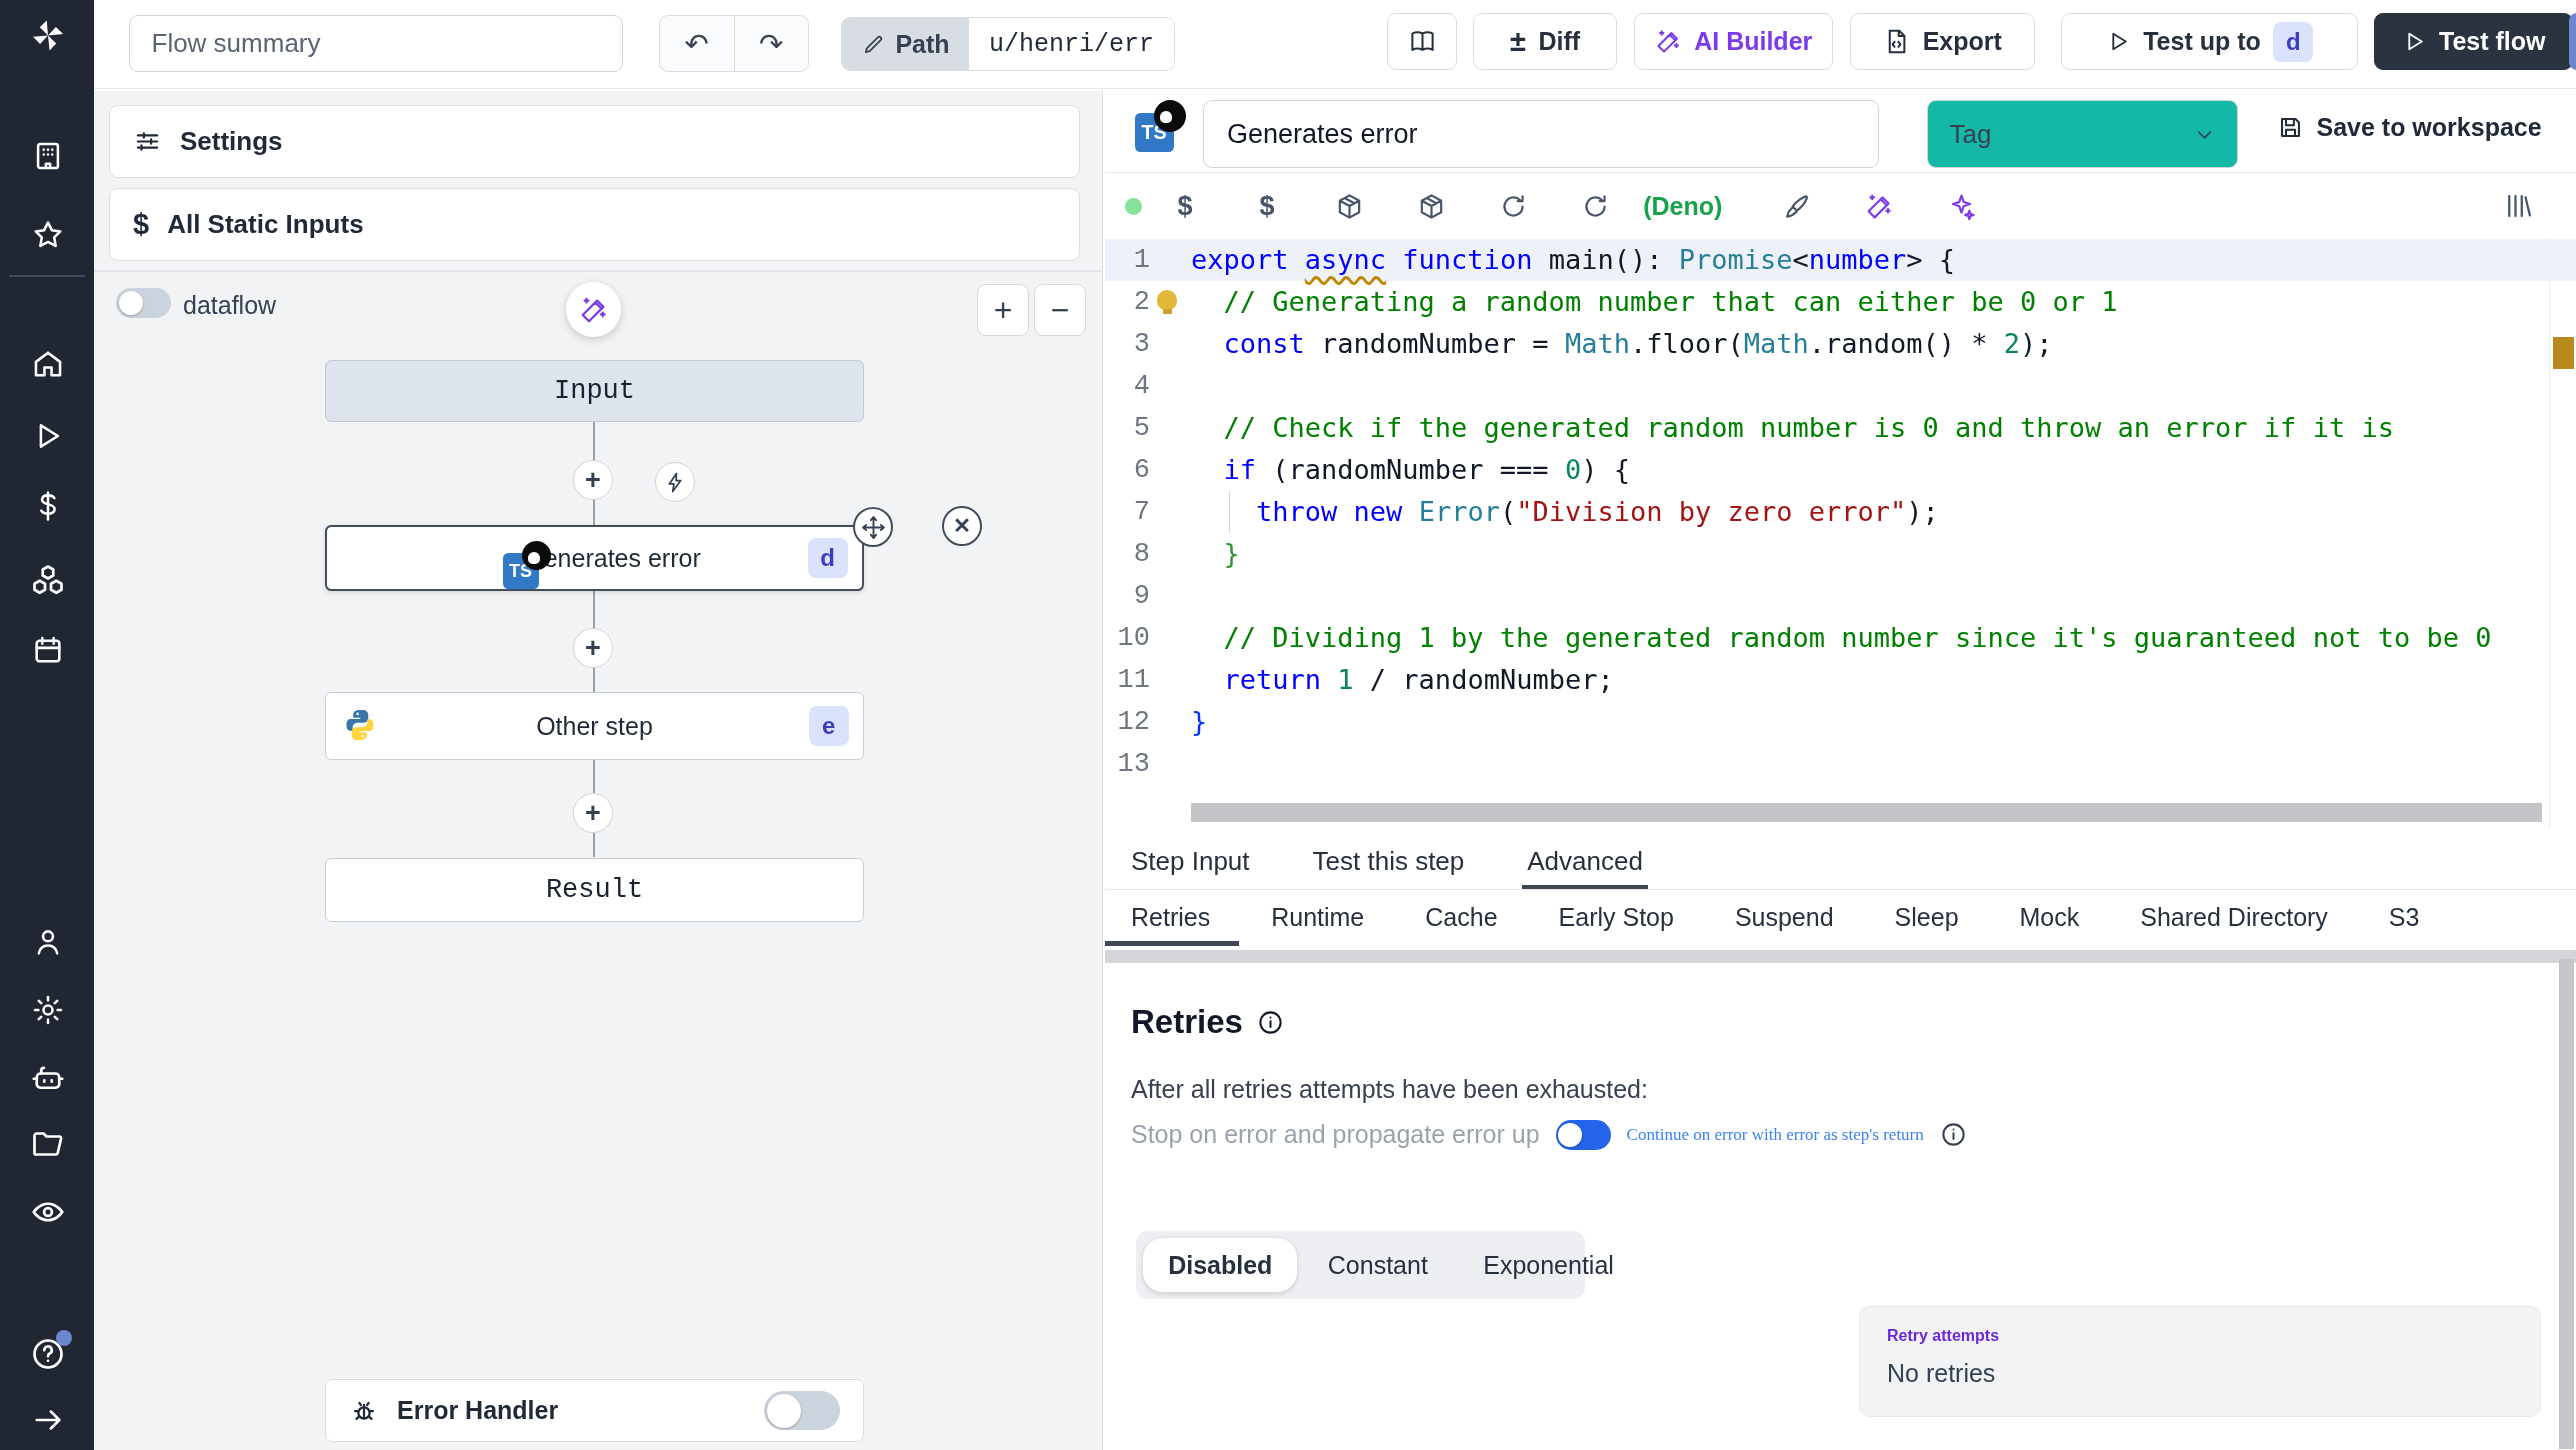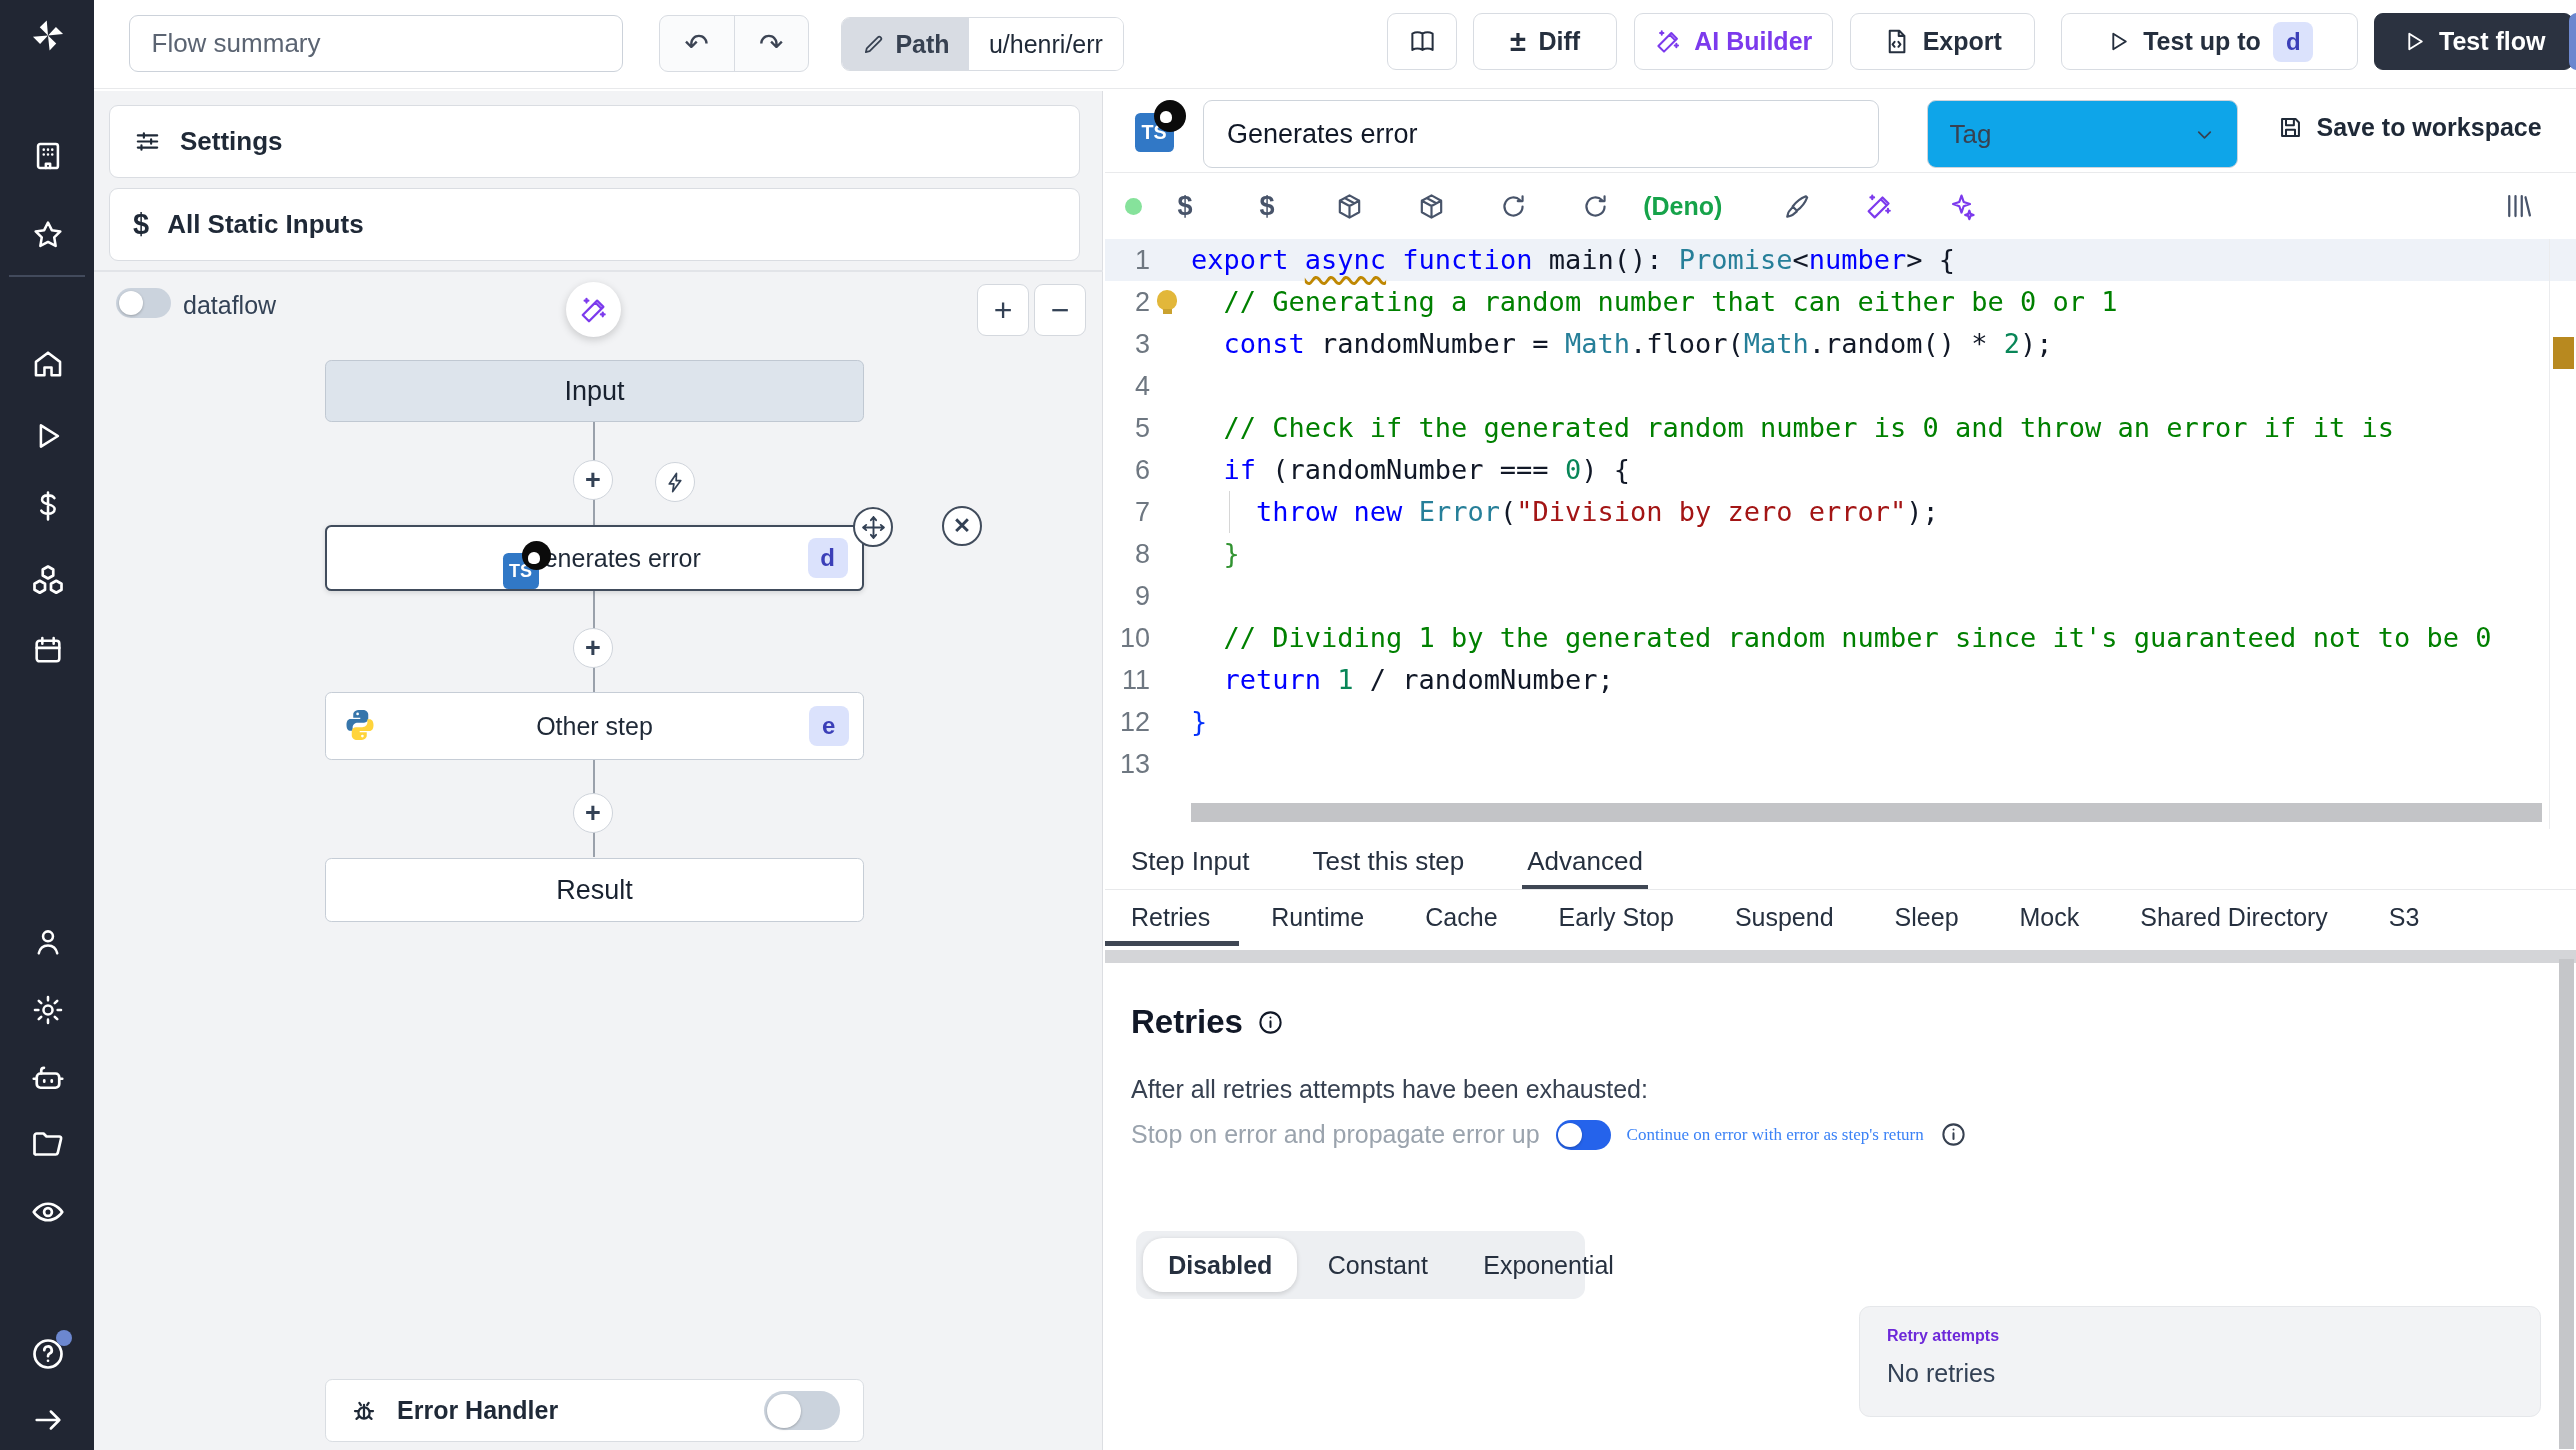--- a/index.html
+++ b/index.html
@@ -1,21 +1,21 @@
 <!DOCTYPE html>
 <html style="font-size:14.3px"><head>
 <meta charset="utf-8">
 <style>
   * { margin:0; padding:0; box-sizing:border-box; }
   html,body { background:#fff; }
   #app {
     position:relative; width:2576px; height:1451px; overflow:hidden;
     font-family:"Liberation Sans", sans-serif; color:#1f2937; background:#fff;
   }
-  .mono { font-family:Liberation Sans, sans-serif; }
+  .mono { font-family:Liberation Mono, monospace; }
   .abs { position:absolute; }
   svg { display:block; }
 
   
   #rail { position:absolute; left:0; top:0; width:94px; height:1451px; background:#212633; z-index:30; }
   .rail-icon { position:absolute; left:29px; width:38px; height:38px; display:flex; align-items:center; justify-content:center; color:#fff; }
   .rail-div { position:absolute; left:9px; width:76px; height:1.8px; background:#424a5c; }
   .notif-dot { position:absolute; right:-5.4px; top:-5.4px; width:16px; height:16px; border-radius:50%; background:#6c87cf; }
 
   
@@ -70,21 +70,21 @@
   .deno-dot::after { content:''; position:absolute; left:6.3px; top:10.7px; width:11.6px; height:12.5px; background:#fff; border-radius:50% 50% 40% 40%; }
   #error-handler { position:absolute; left:231px; top:1288px; width:539px; height:63px; background:#fff; border:1.8px solid #d9dde2; border-radius:7.2px;
     display:flex; align-items:center; gap:18px; padding:0 23px; font-size:25px; font-weight:700; color:#1f2937; }
 
   
   #editor-panel { position:absolute; left:1105px; top:91px; width:1471px; height:1360px; background:#fff; }
   #step-header { position:absolute; left:0; top:0; width:1471px; height:82px; border-bottom:1.8px solid #e9eaec; }
   #step-name { position:absolute; left:98px; top:9px; width:676px; height:68px; border:1.8px solid #ced4db; border-radius:9px;
     font-size:27px; color:#111827; padding:0 23px; outline:none; font-family:"Liberation Sans",sans-serif; }
   #tag-select { position:absolute; left:822px; top:9px; width:311px; height:68px; border:1.8px solid #ced4db; border-radius:9px;
-    display:flex; align-items:center; justify-content:space-between; padding:0 21.5px; font-size:26px; color:#374151; background:#0ea5e9; }
+    display:flex; align-items:center; justify-content:space-between; padding:0 21.5px; font-size:26px; color:#374151; background:#14b8a6; }
   #save-ws { position:absolute; left:1172px; top:21.5px; display:flex; align-items:center; gap:12.5px; font-size:25px; font-weight:700; color:#1f2937; }
 
   #code-toolbar { position:absolute; left:0; top:84px; width:1471px; height:63px; display:flex; align-items:center; gap:0; }
   .ct-icon { width:82px; display:flex; align-items:center; justify-content:center; color:#48546a; font-size:27px; font-weight:600; }
   #lang-dot { position:absolute; left:19.7px; top:23px; width:17px; height:17px; border-radius:50%; background:#86e29b; }
   #deno-label { color:#16a34a; font-size:25px; font-weight:600; padding:0 7.2px; }
   #lib-icon { position:absolute; right:43px; top:16px; color:#48546a; }
 
   
   #code-area { position:absolute; left:0; top:148px; width:1471px; height:590px; font-family:"DejaVu Sans Mono",monospace; font-size:27px; }

